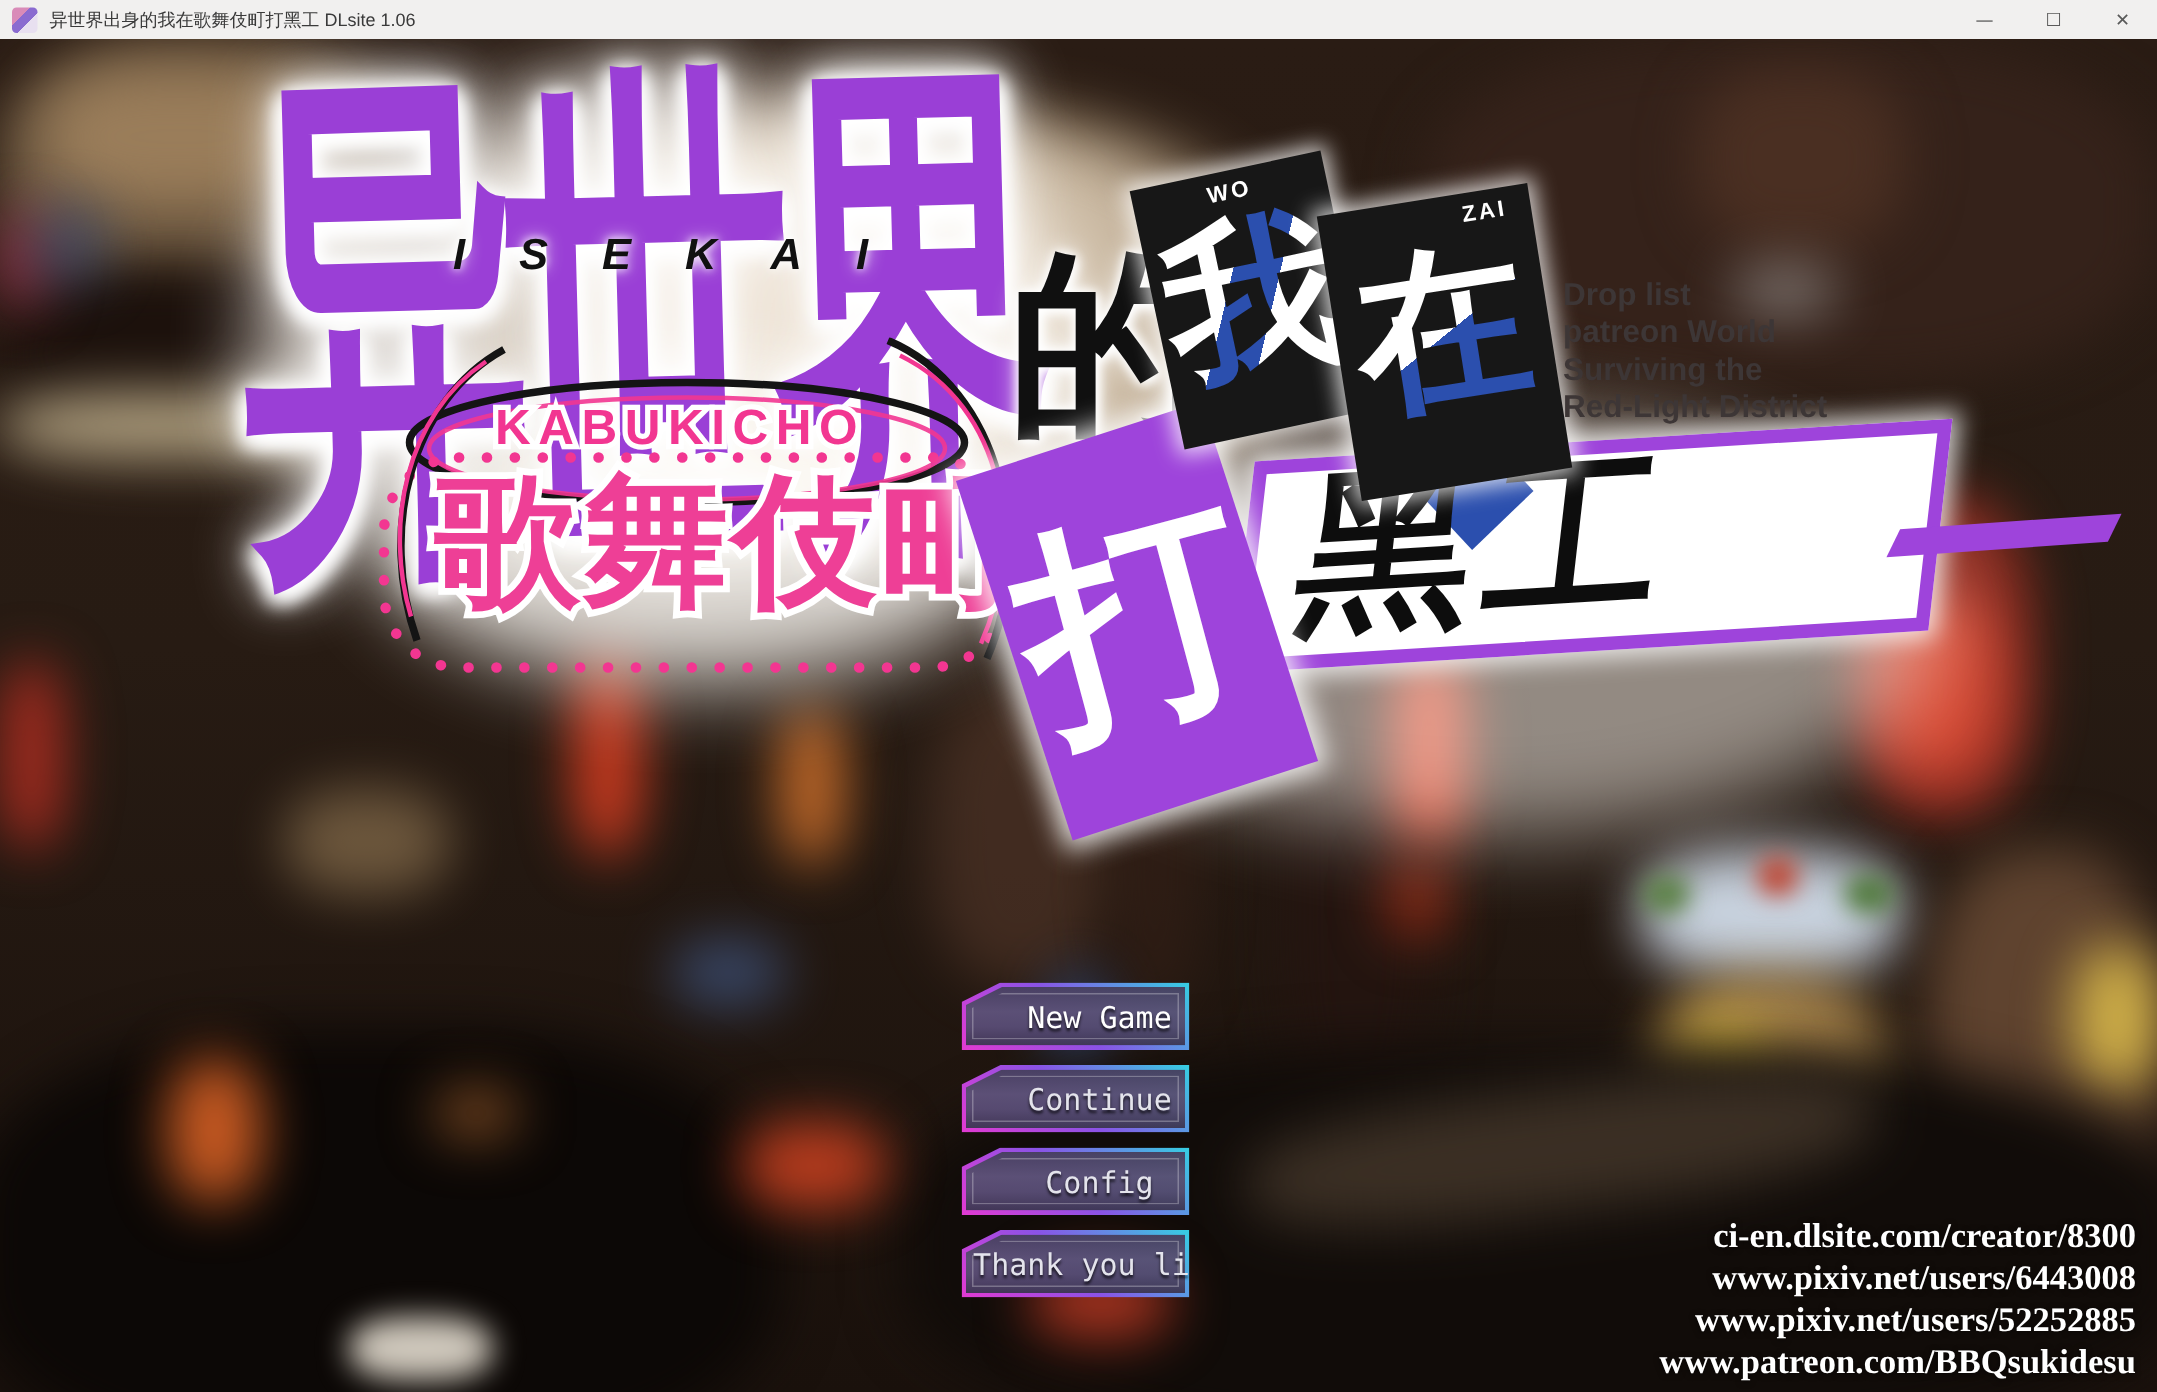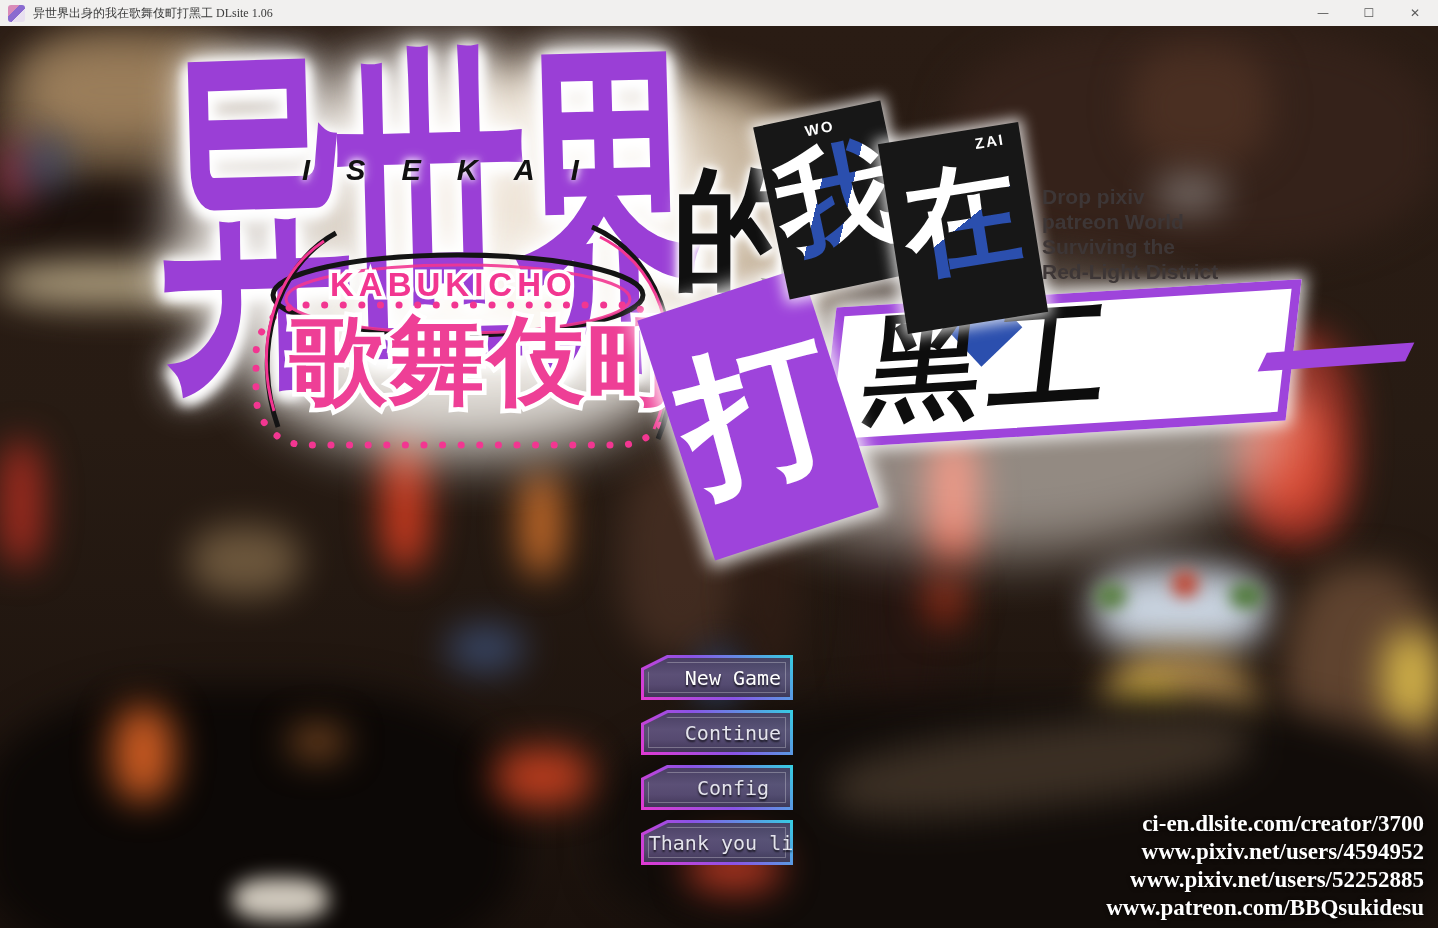--- a/index.html
+++ b/index.html
@@ -3,21 +3,21 @@
 <meta charset="utf-8">
 <style>
   html,body{margin:0;padding:0;background:#000;}
   body{width:1438px;height:928px;overflow:hidden;font-family:"Liberation Sans",sans-serif;}
   .window{width:1438px;height:928px;position:relative;}
 
   
   .titlebar{height:26px;background:#f1f0ef;display:flex;align-items:center;position:relative;}
   .app-icon{width:17px;height:17px;margin:0 8px 0 8px;border-radius:3px;
     background:linear-gradient(135deg,#d98bb8 0 35%,#8a6bd0 35% 60%,#e8e0f0 60% 100%);}
-  .titlebar-text{font-size:12px;color:#3a3a3a;font-family:Liberation Serif, serif;}
+  .titlebar-text{font-size:12px;color:#3a3a3a;}
   .win-controls{position:absolute;right:0;top:0;height:26px;display:flex;}
   .win-btn{width:46px;height:26px;display:flex;align-items:center;justify-content:center;
     color:#5a5a5a;font-size:12px;font-family:"DejaVu Sans",sans-serif;}
 
   
   .screen{position:relative;width:1438px;height:902px;overflow:hidden;
     background:linear-gradient(180deg,#2a1c14 0%,#271b13 45%,#1a110c 100%);}
   .blob{position:absolute;filter:blur(18px);border-radius:40%;}
 
   
@@ -182,21 +182,21 @@
       <div class="sq sq1">
         <div class="sq-label">WO</div>
         <div class="sq-char wo-fill">我</div>
       </div>
       <div class="sq sq2">
         <div class="sq-label">ZAI</div>
         <div class="sq-char zai-fill">在</div>
       </div>
 
       <div class="tagline">
-        <div>Drop pixiv</div>
+        <div>Drop list</div>
         <div>patreon World</div>
         <div>Surviving the</div>
         <div>Red-Light District</div>
       </div>
     </div>
 
     <div class="menu">
       <div class="btn">
           <span>New Game</span>
         </div>
@@ -205,20 +205,20 @@
         </div>
       <div class="btn dim">
           <span>Config</span>
         </div>
       <div class="btn dim">
           <span>Thank you list</span>
         </div>
     </div>
 
     <div class="credits">
-      <div>ci-en.dlsite.com/creator/3700</div>
-      <div>www.pixiv.net/users/4594952</div>
+      <div>ci-en.dlsite.com/creator/8300</div>
+      <div>www.pixiv.net/users/6443008</div>
       <div>www.pixiv.net/users/52252885</div>
       <div>www.patreon.com/BBQsukidesu</div>
     </div>
 
   </div>
 </div>
 
 </body></html>

